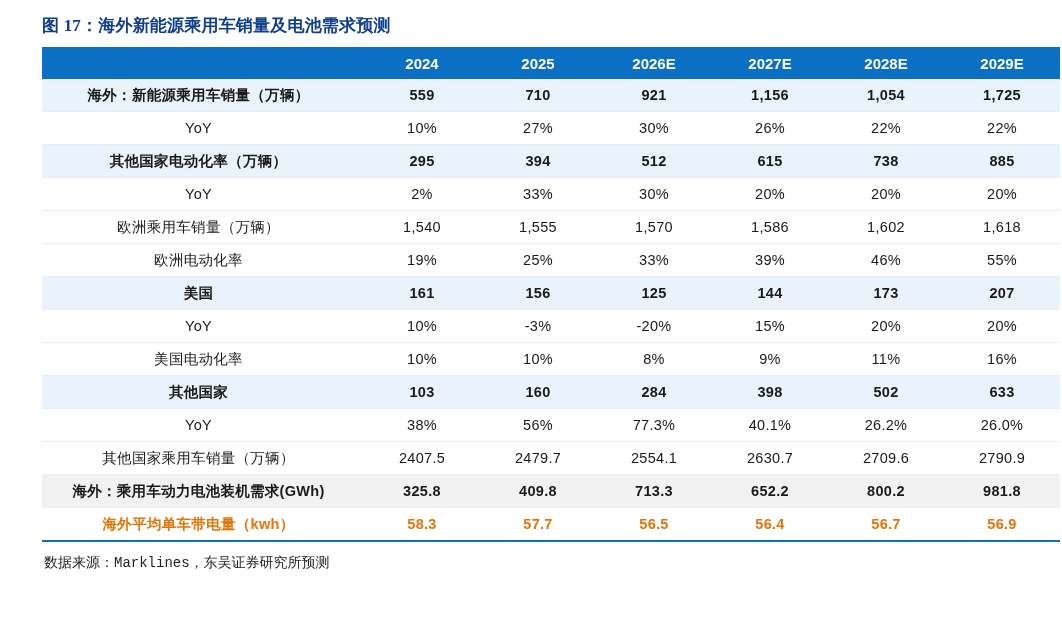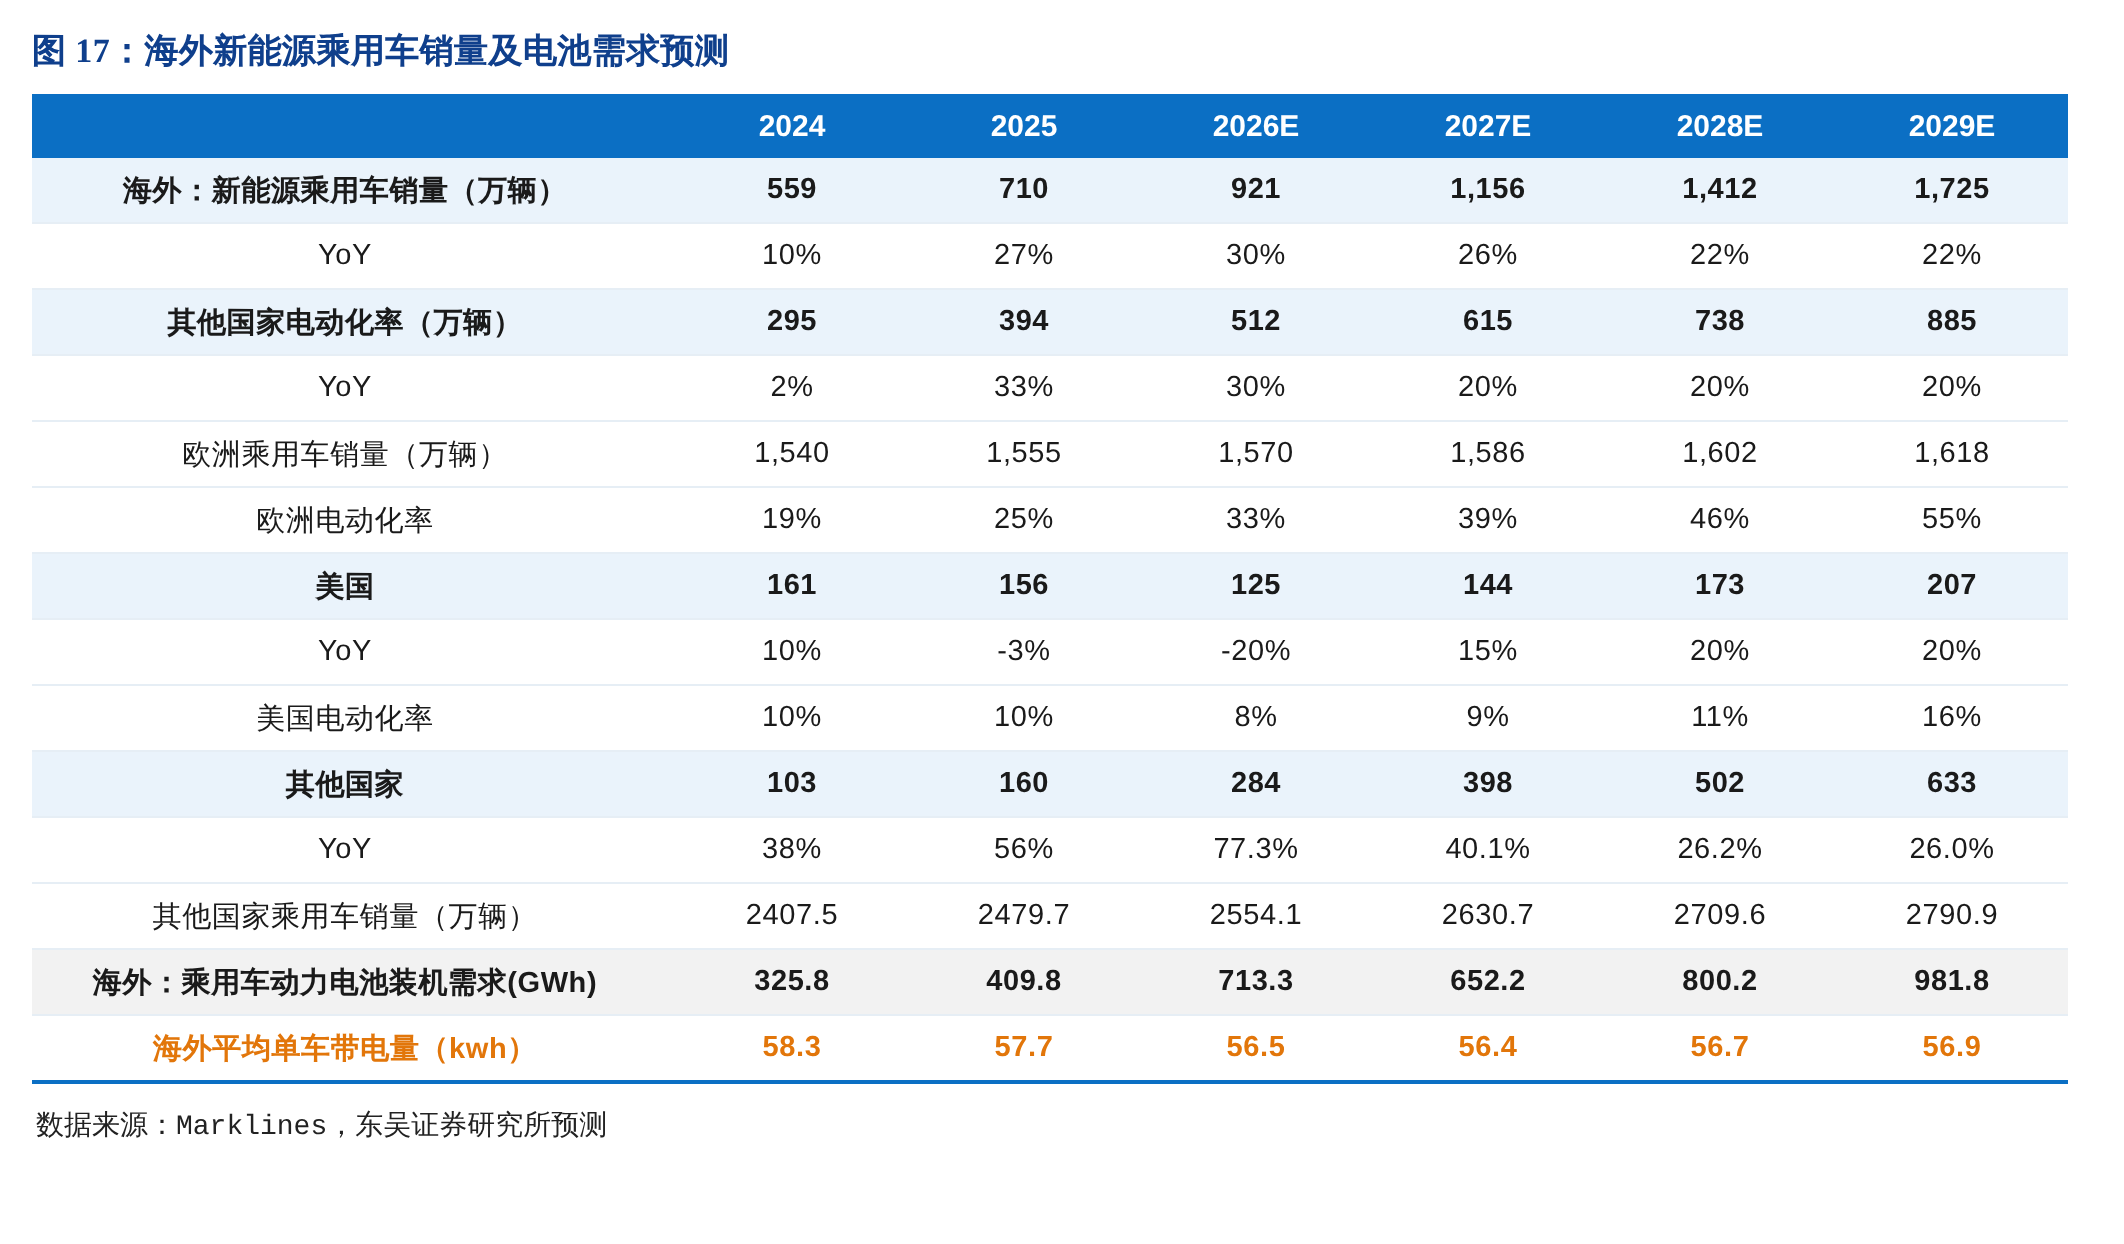--- a/index.html
+++ b/index.html
@@ -12,21 +12,21 @@
     background: #ffffff;
     font-family: "Liberation Sans", sans-serif;
     color: #1a1a1a;
     overflow: hidden;
   }
   .page {
     position: relative;
     width: 996px;
     height: 622px;
     box-sizing: border-box;
-    padding: 10px 22px 0 6px;
+    padding: 10px 22px 0 32px;
   }
   .fig-title {
     font-family: "Liberation Serif", serif;
     font-size: 17px;
     font-weight: bold;
     color: #0f3f8c;
     letter-spacing: 0.2px;
     margin: 4px 0 10px 10px;
     white-space: nowrap;
   }
@@ -114,21 +114,21 @@
           <th>2029E</th>
         </tr>
       </thead>
       <tbody>
           <tr class="shade bold">
             <td class="label">海外：新能源乘用车销量（万辆）</td>
             <td>559</td>
             <td>710</td>
             <td>921</td>
             <td>1,156</td>
-            <td>1,412</td>
+            <td>1,054</td>
             <td>1,725</td>
           </tr>
           <tr class="plain">
             <td class="label">YoY</td>
             <td>10%</td>
             <td>27%</td>
             <td>30%</td>
             <td>26%</td>
             <td>22%</td>
             <td>22%</td>

